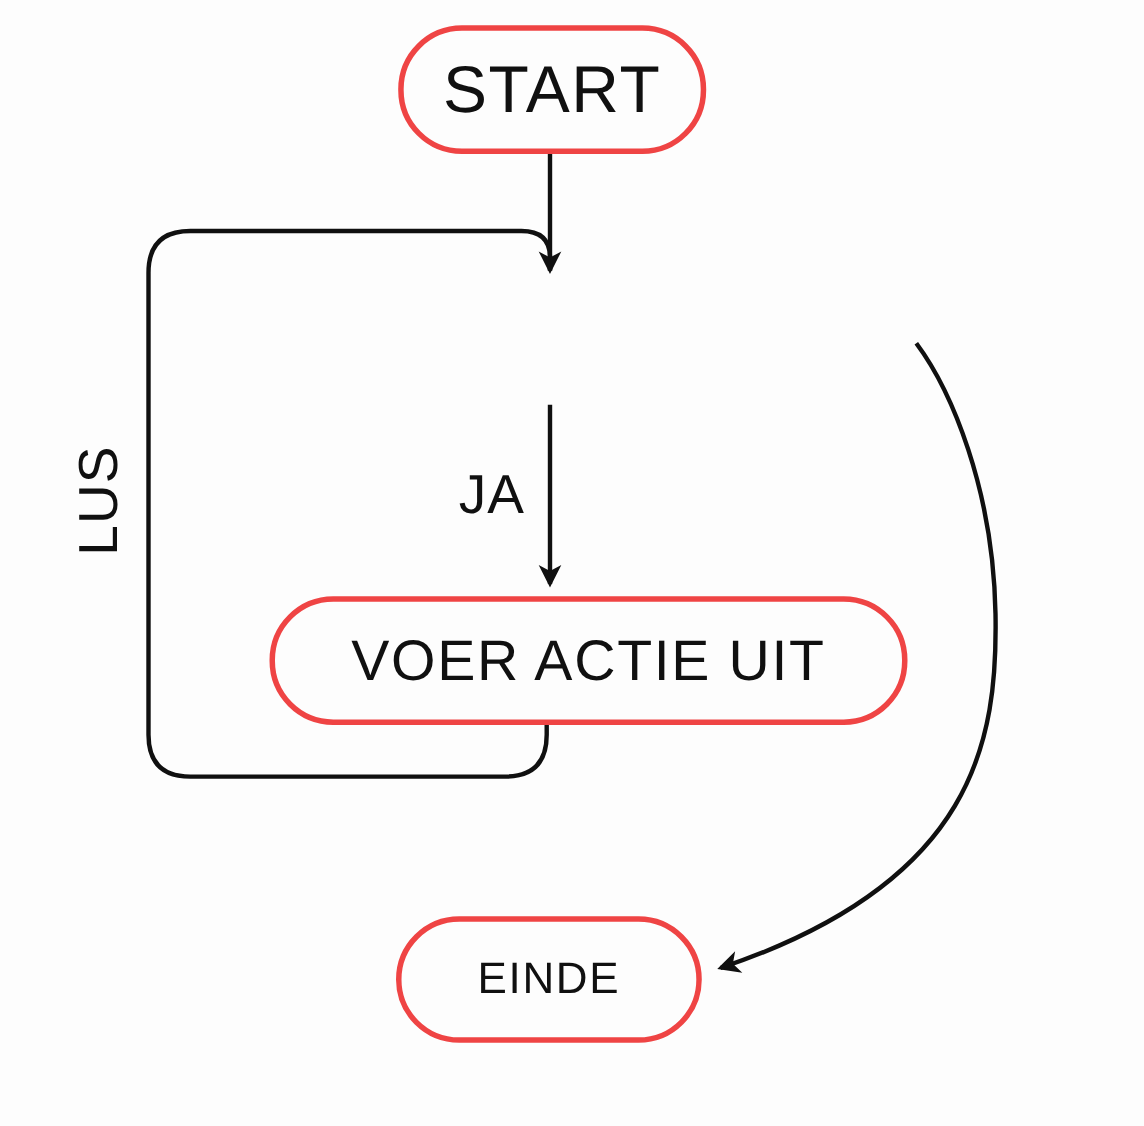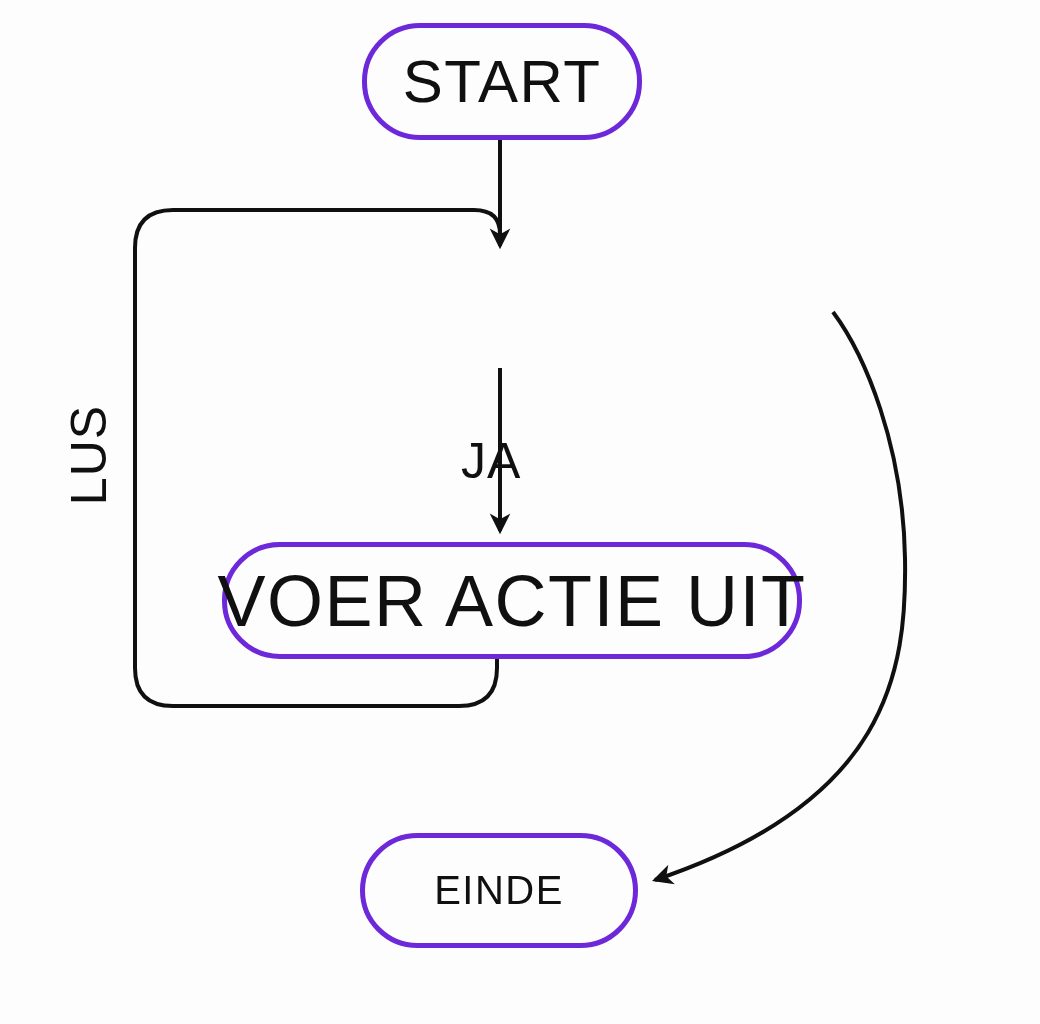--- a/index.html
+++ b/index.html
@@ -23,21 +23,21 @@
   svg.edges {
     position: absolute;
     left: 0;
     top: 0;
     z-index: 1;
   }
   .node {
     position: absolute;
     z-index: 2;
     background: #fdfdfd;
-    border: 5px solid #6d28d9;
+    border: 5px solid #ef4444;
     border-radius: 58px;
     display: flex;
     align-items: center;
     justify-content: center;
     box-sizing: border-box;
     white-space: nowrap;
   }
   .node span {
     letter-spacing: 1.5px;
   }
@@ -45,39 +45,39 @@
     left: 362px; top: 23px;
     width: 280px; height: 117px;
     font-size: 60px;
   }
   #node-condition {
     left: 168px; top: 255px;
     width: 664px; height: 112px;
     font-size: 49px;
   }
   #node-action {
-    left: 222px; top: 542px;
+    left: 245px; top: 542px;
     width: 580px; height: 117px;
-    font-size: 72px;
+    font-size: 52px;
   }
   #node-end {
     left: 360px; top: 833px;
     width: 278px; height: 115px;
     font-size: 40px;
   }
   .edge-label {
     position: absolute;
     z-index: 2;
     font-size: 50px;
     letter-spacing: 1px;
     line-height: 1;
     white-space: nowrap;
   }
   #label-ja {
-    left: 417px; top: 436px; margin-left: 44px;
+    left: 417px; top: 424px;
   }
   #label-nee {
     left: 934px; top: 574px;
   }
   #label-lus {
     left: 19px; top: 430px;
     width: 140px;
     text-align: center;
     transform: rotate(-90deg);
     transform-origin: center;

